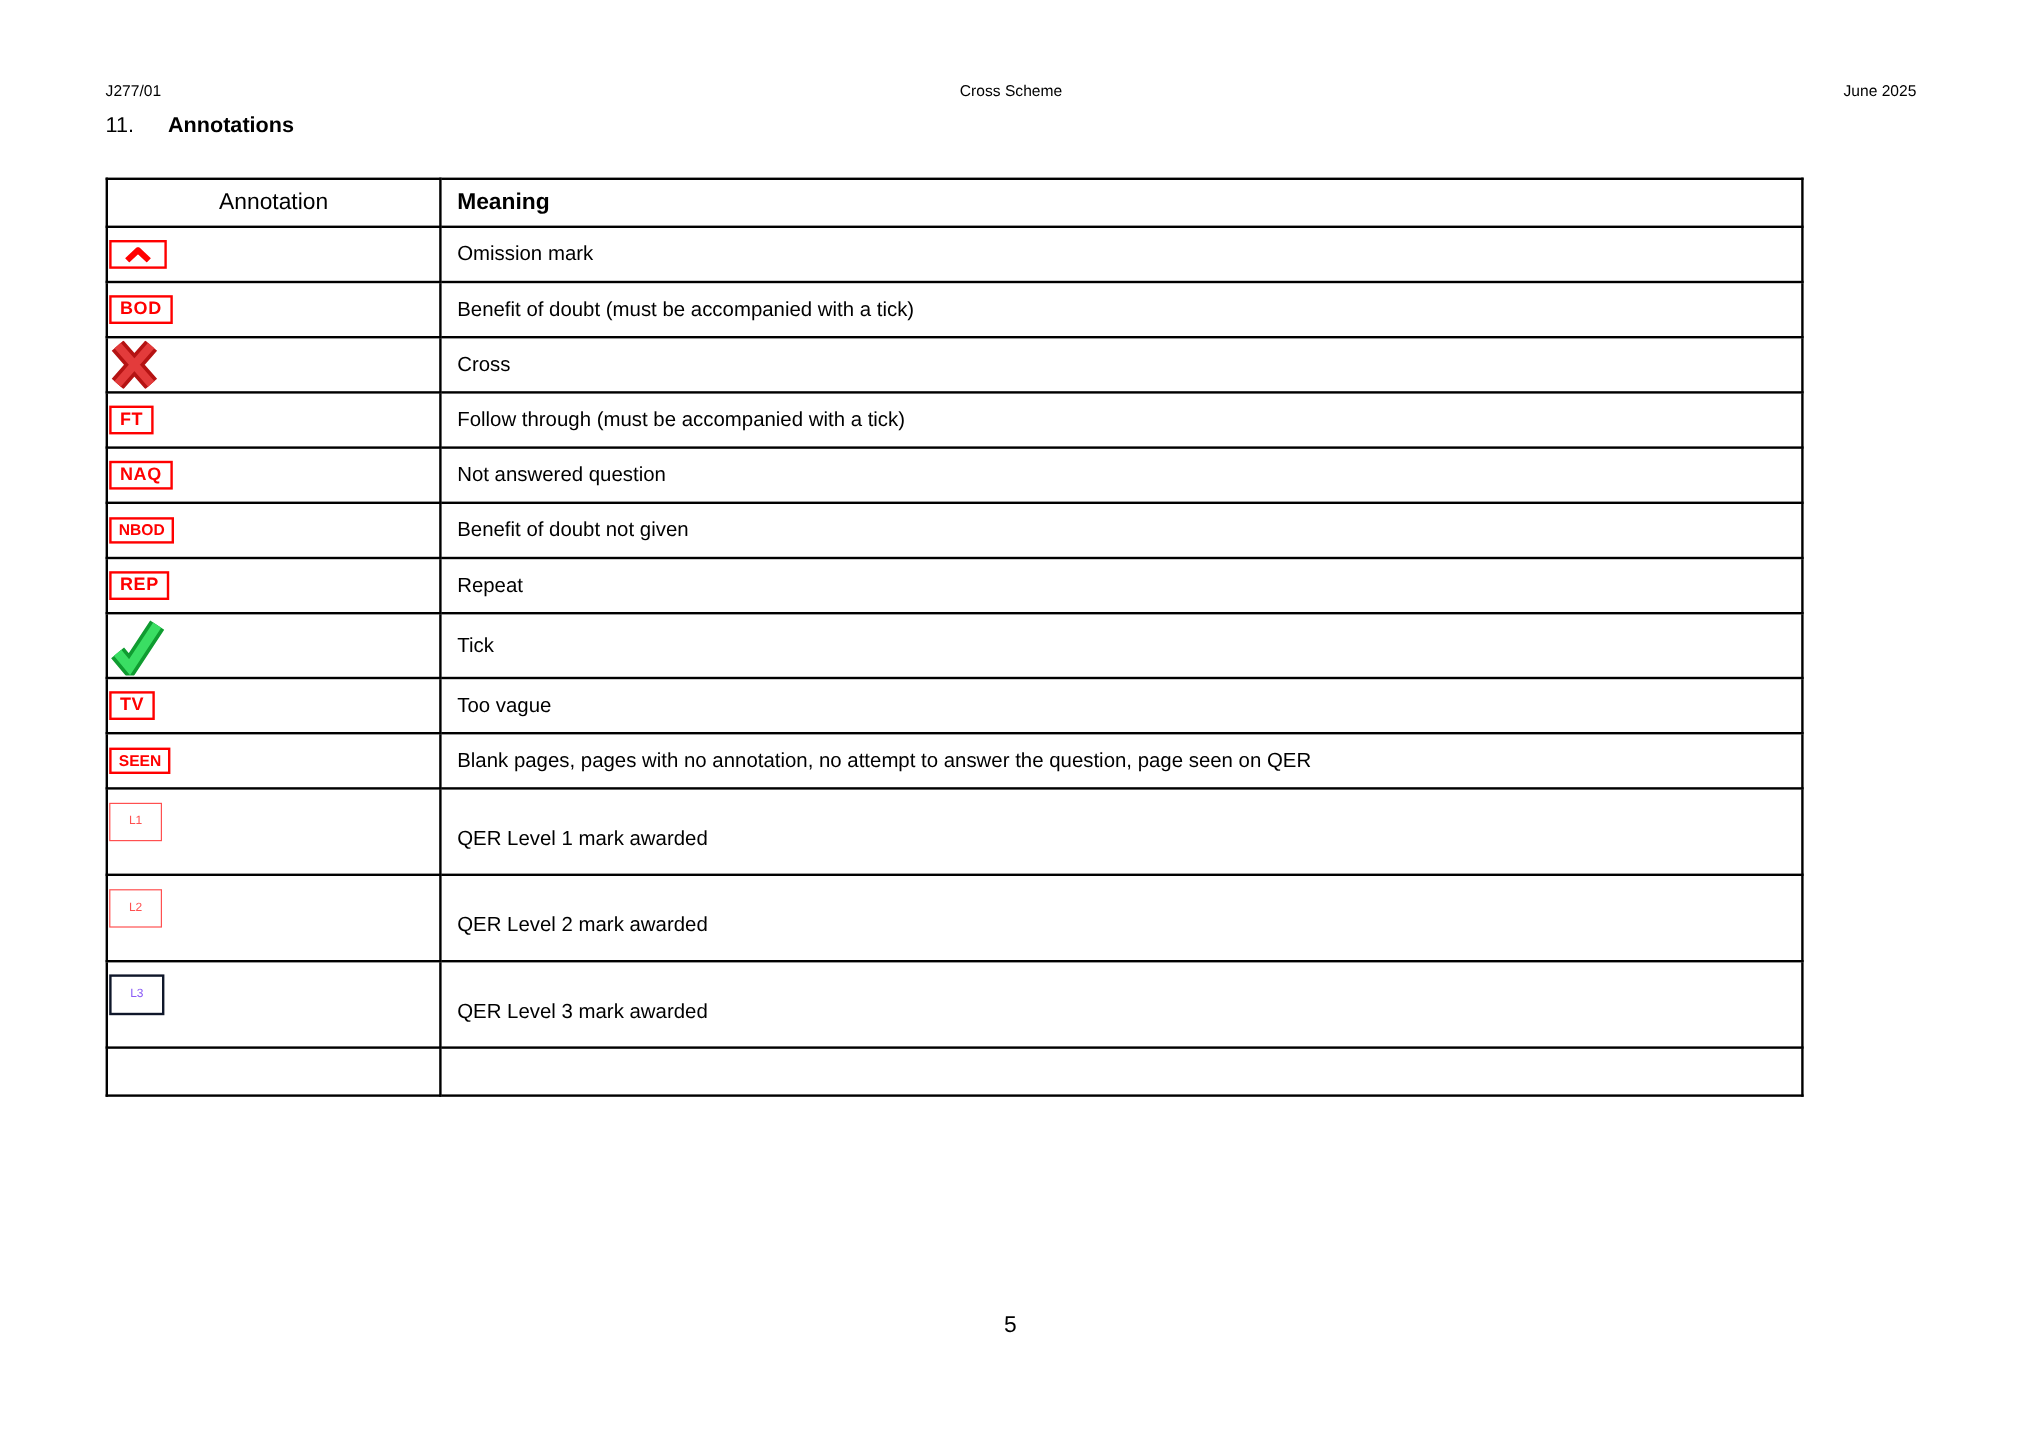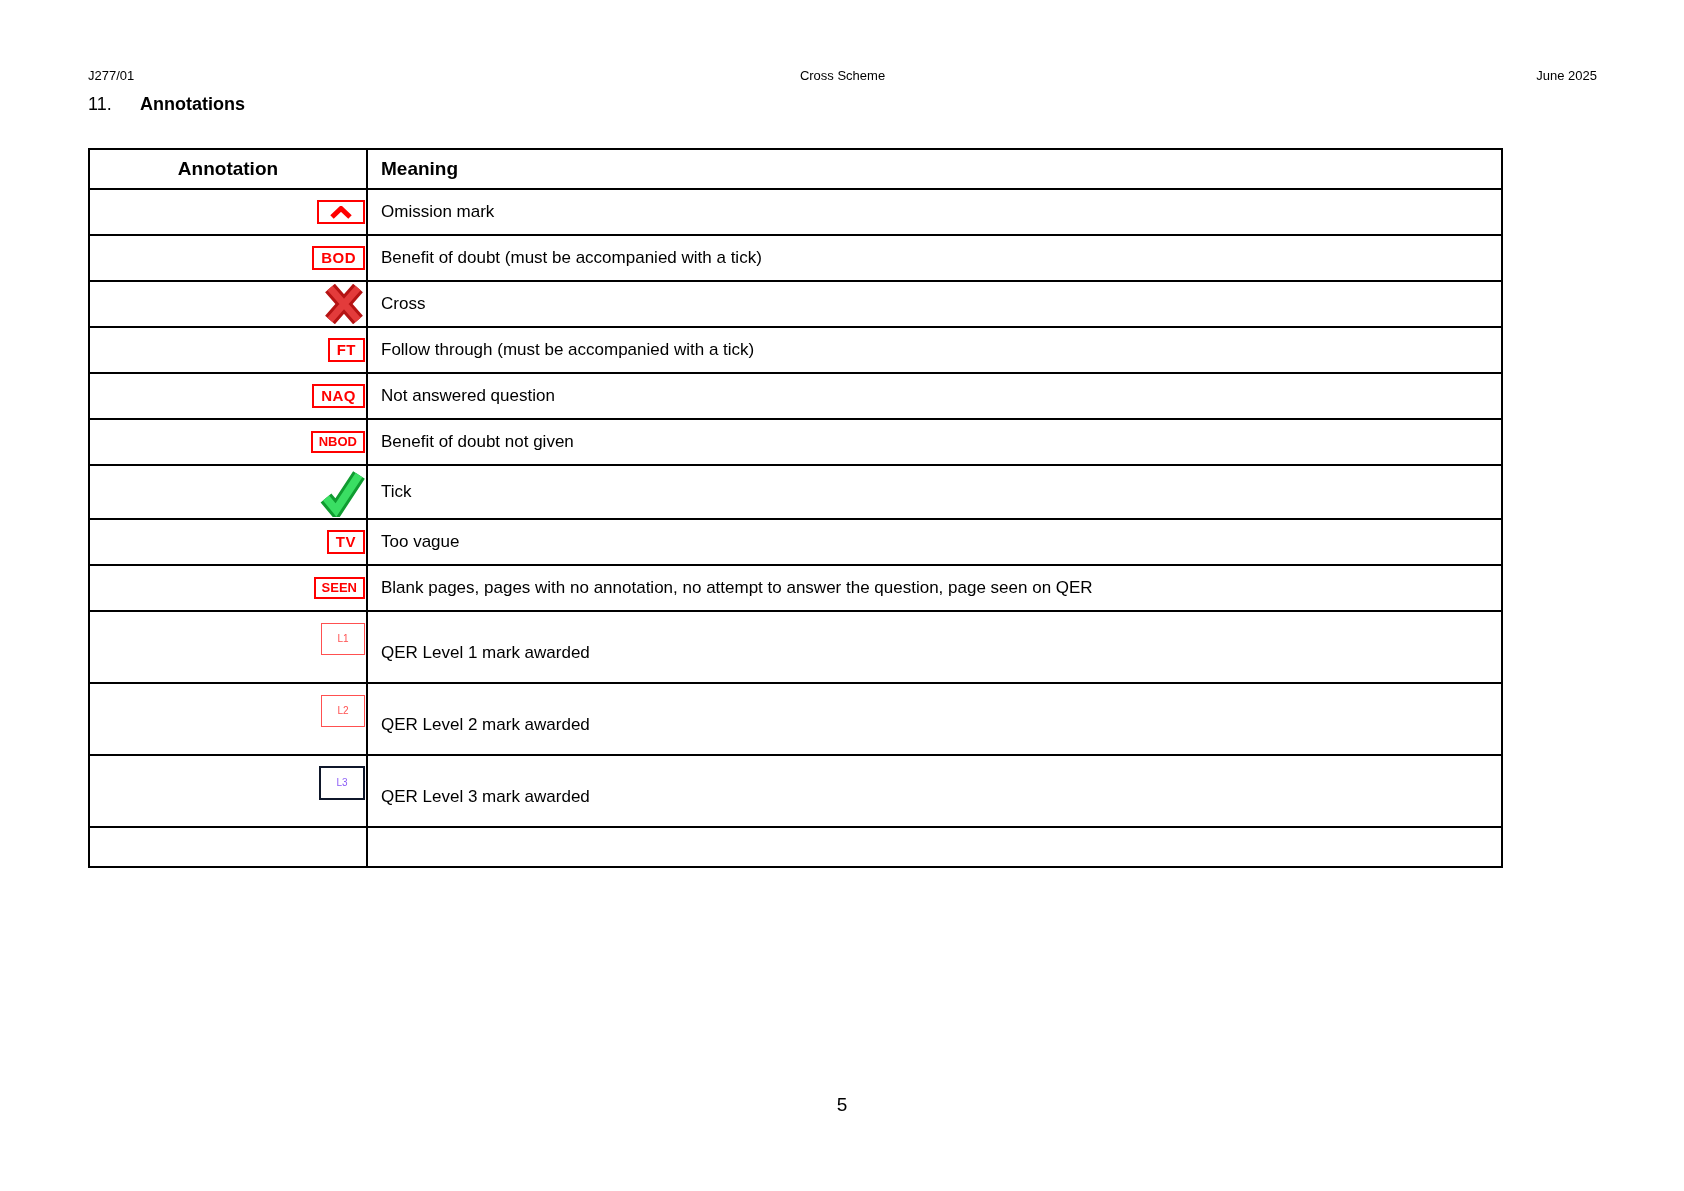--- a/index.html
+++ b/index.html
@@ -29,23 +29,23 @@
   }
   table.annotations td, table.annotations th{
     border:2px solid #000;
     vertical-align:middle;
     overflow:hidden;
   }
   thead tr{height:40px;}
   tbody tr{height:46px;}
   tbody tr.row--tall{height:72px;}
   tbody tr.row--empty{height:40px;}
-  th.col-annotation{text-align:center;font-size:19px;font-weight:bold;}
+  th.col-annotation{text-align:center;font-size:19px;font-weight:normal;}
   th.col-meaning{text-align:left;font-size:19px;font-weight:bold;padding-left:13px;}
-  td.cell-annotation{text-align:right;}
+  td.cell-annotation{text-align:left;}
   td.cell-meaning{font-size:17px;padding-left:13px;padding-right:10px;}
   tr.row--tall td.cell-meaning span{position:relative;top:6px;}
 
   
   .boxed{
     display:inline-block;
     border:2px solid var(--annotation-red,#f00);
     color:var(--annotation-red,#f00);
     font-weight:bold;
     font-size:15px;
@@ -159,20 +159,28 @@
         <tr>
     <td class="cell-annotation">
       <span class="icon-slot"><span class="boxed boxed--condensed">NBOD</span></span>
     </td>
     <td class="cell-meaning">
       <span>Benefit of doubt not given</span>
     </td>
   </tr>
         <tr>
     <td class="cell-annotation">
+      <span class="icon-slot"><span class="boxed">REP</span></span>
+    </td>
+    <td class="cell-meaning">
+      <span>Repeat</span>
+    </td>
+  </tr>
+        <tr>
+    <td class="cell-annotation">
       <span class="icon-slot">
   <svg width="46" height="50" viewBox="0 0 46 50">
     <path d="M7 31 L17 43 L40 8" stroke="#0f9c30" stroke-width="14" stroke-linecap="butt" stroke-linejoin="miter" fill="none"></path>
     <path d="M7 31 L17 43 L40 8" stroke="#3ade63" stroke-width="8" stroke-linecap="butt" stroke-linejoin="miter" fill="none"></path>
   </svg>
 </span>
     </td>
     <td class="cell-meaning">
       <span>Tick</span>
     </td>

